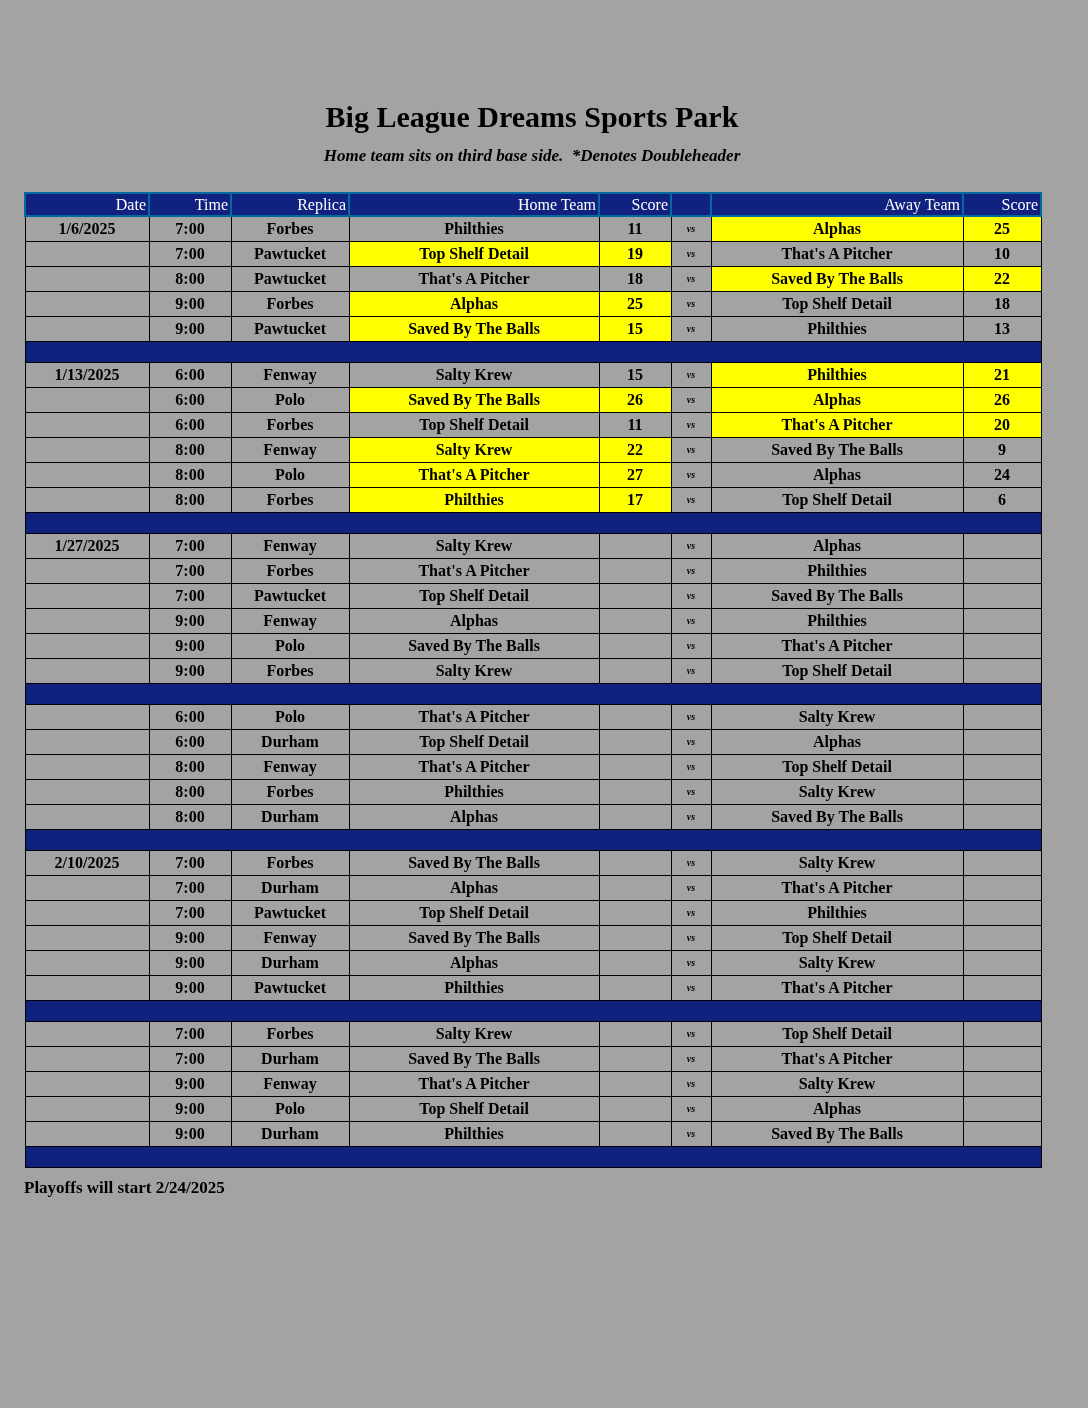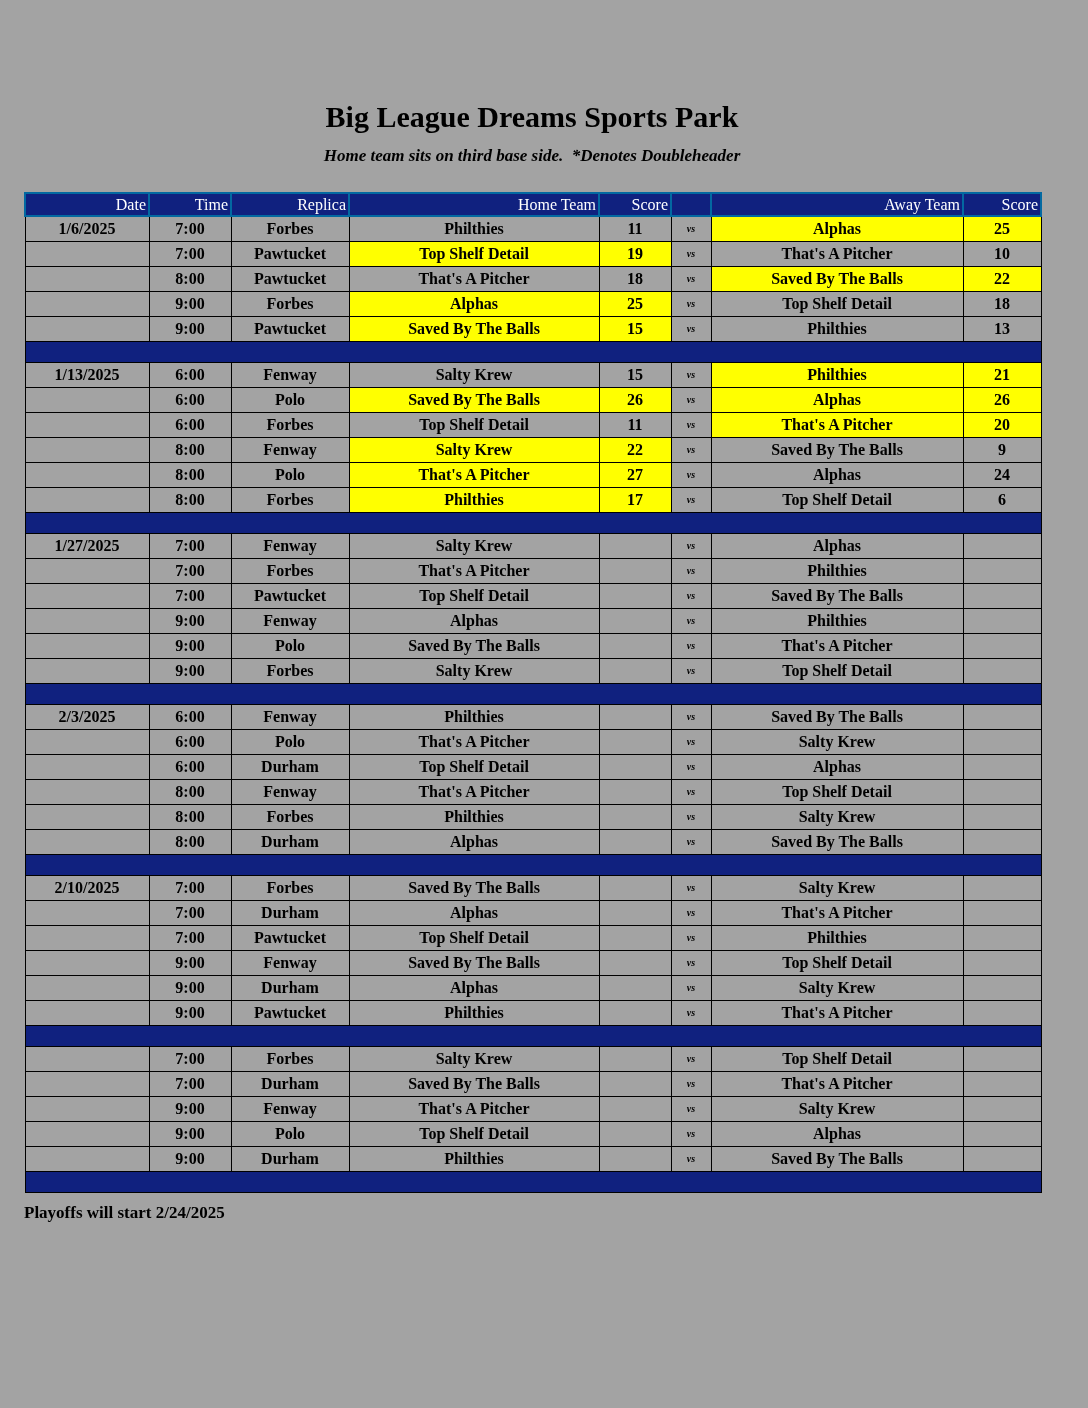--- a/index.html
+++ b/index.html
@@ -288,30 +288,20 @@
           <td class="team">Salty Krew</td>
           <td class="score"></td>
           <td class="vs">vs</td>
           <td class="team">Top Shelf Detail</td>
           <td class="score"></td>
         </tr>
         <tr>
           <td colspan="8" class="sep"></td>
         </tr>
         <tr>
-          <td class="date">2/3/2025</td>
-          <td class="time">6:00</td>
-          <td class="replica">Fenway</td>
-          <td class="team">Philthies</td>
-          <td class="score"></td>
-          <td class="vs">vs</td>
-          <td class="team">Saved By The Balls</td>
-          <td class="score"></td>
-        </tr>
-        <tr>
           <td class="date"></td>
           <td class="time">6:00</td>
           <td class="replica">Polo</td>
           <td class="team">That's A Pitcher</td>
           <td class="score"></td>
           <td class="vs">vs</td>
           <td class="team">Salty Krew</td>
           <td class="score"></td>
         </tr>
         <tr>

